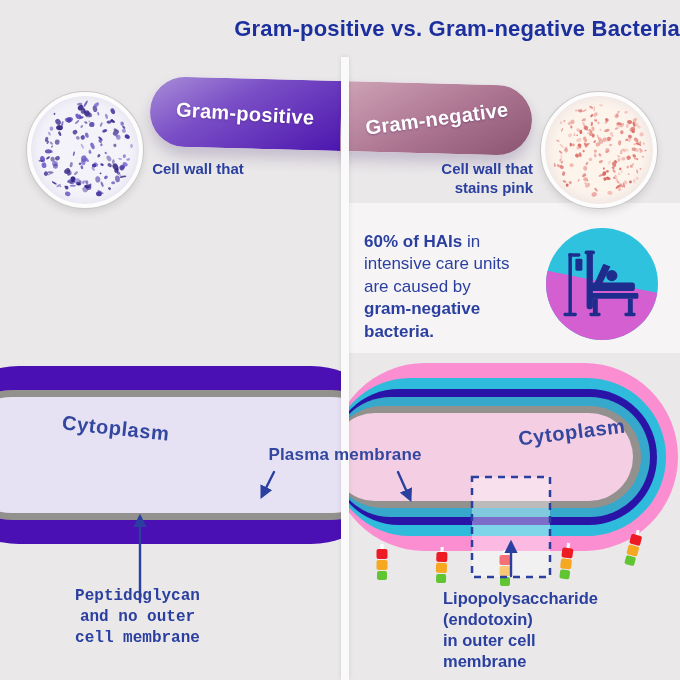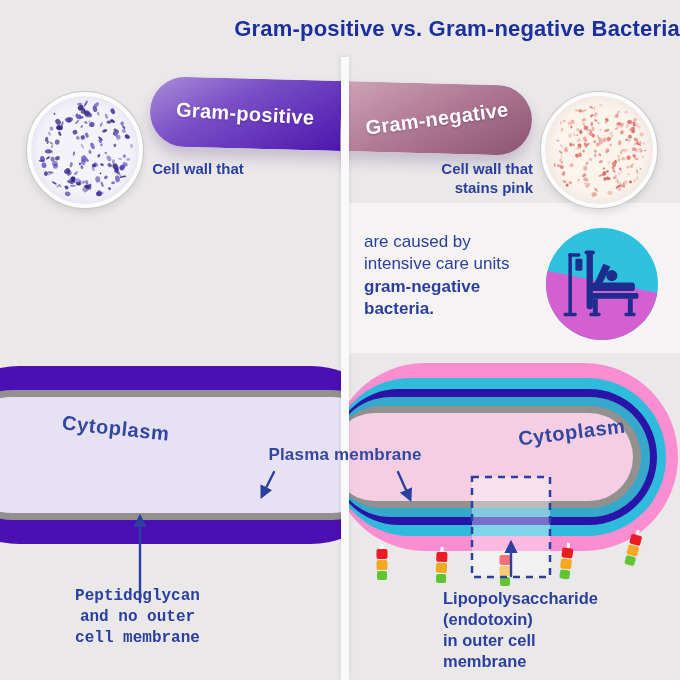--- a/index.html
+++ b/index.html
@@ -417,22 +417,23 @@
 
   <div class="stain-caption stain-left">
     <div>Cell wall that</div>
   </div>
   <div class="stain-caption stain-right">
     <div>Cell wall that</div>
     <div>stains pink</div>
   </div>
 
   <div class="hai-text">
+    <div><span class="b">60% of HAIs</span><span> in</span></div>
+    <div>intensive care units</div>
     <div>are caused by</div>
-    <div>intensive care units</div>
     <div class="b">gram-negative</div>
     <div class="b">bacteria.</div>
   </div>
 
   <div class="hai-badge">
     <div class="magenta"></div>
     <svg viewBox="0 0 120 120">
       <g fill="#1e2d8d">
         <rect x="12" y="16" width="5" height="88" rx="2"></rect>
         <rect x="12" y="16" width="17" height="5" rx="2"></rect>

